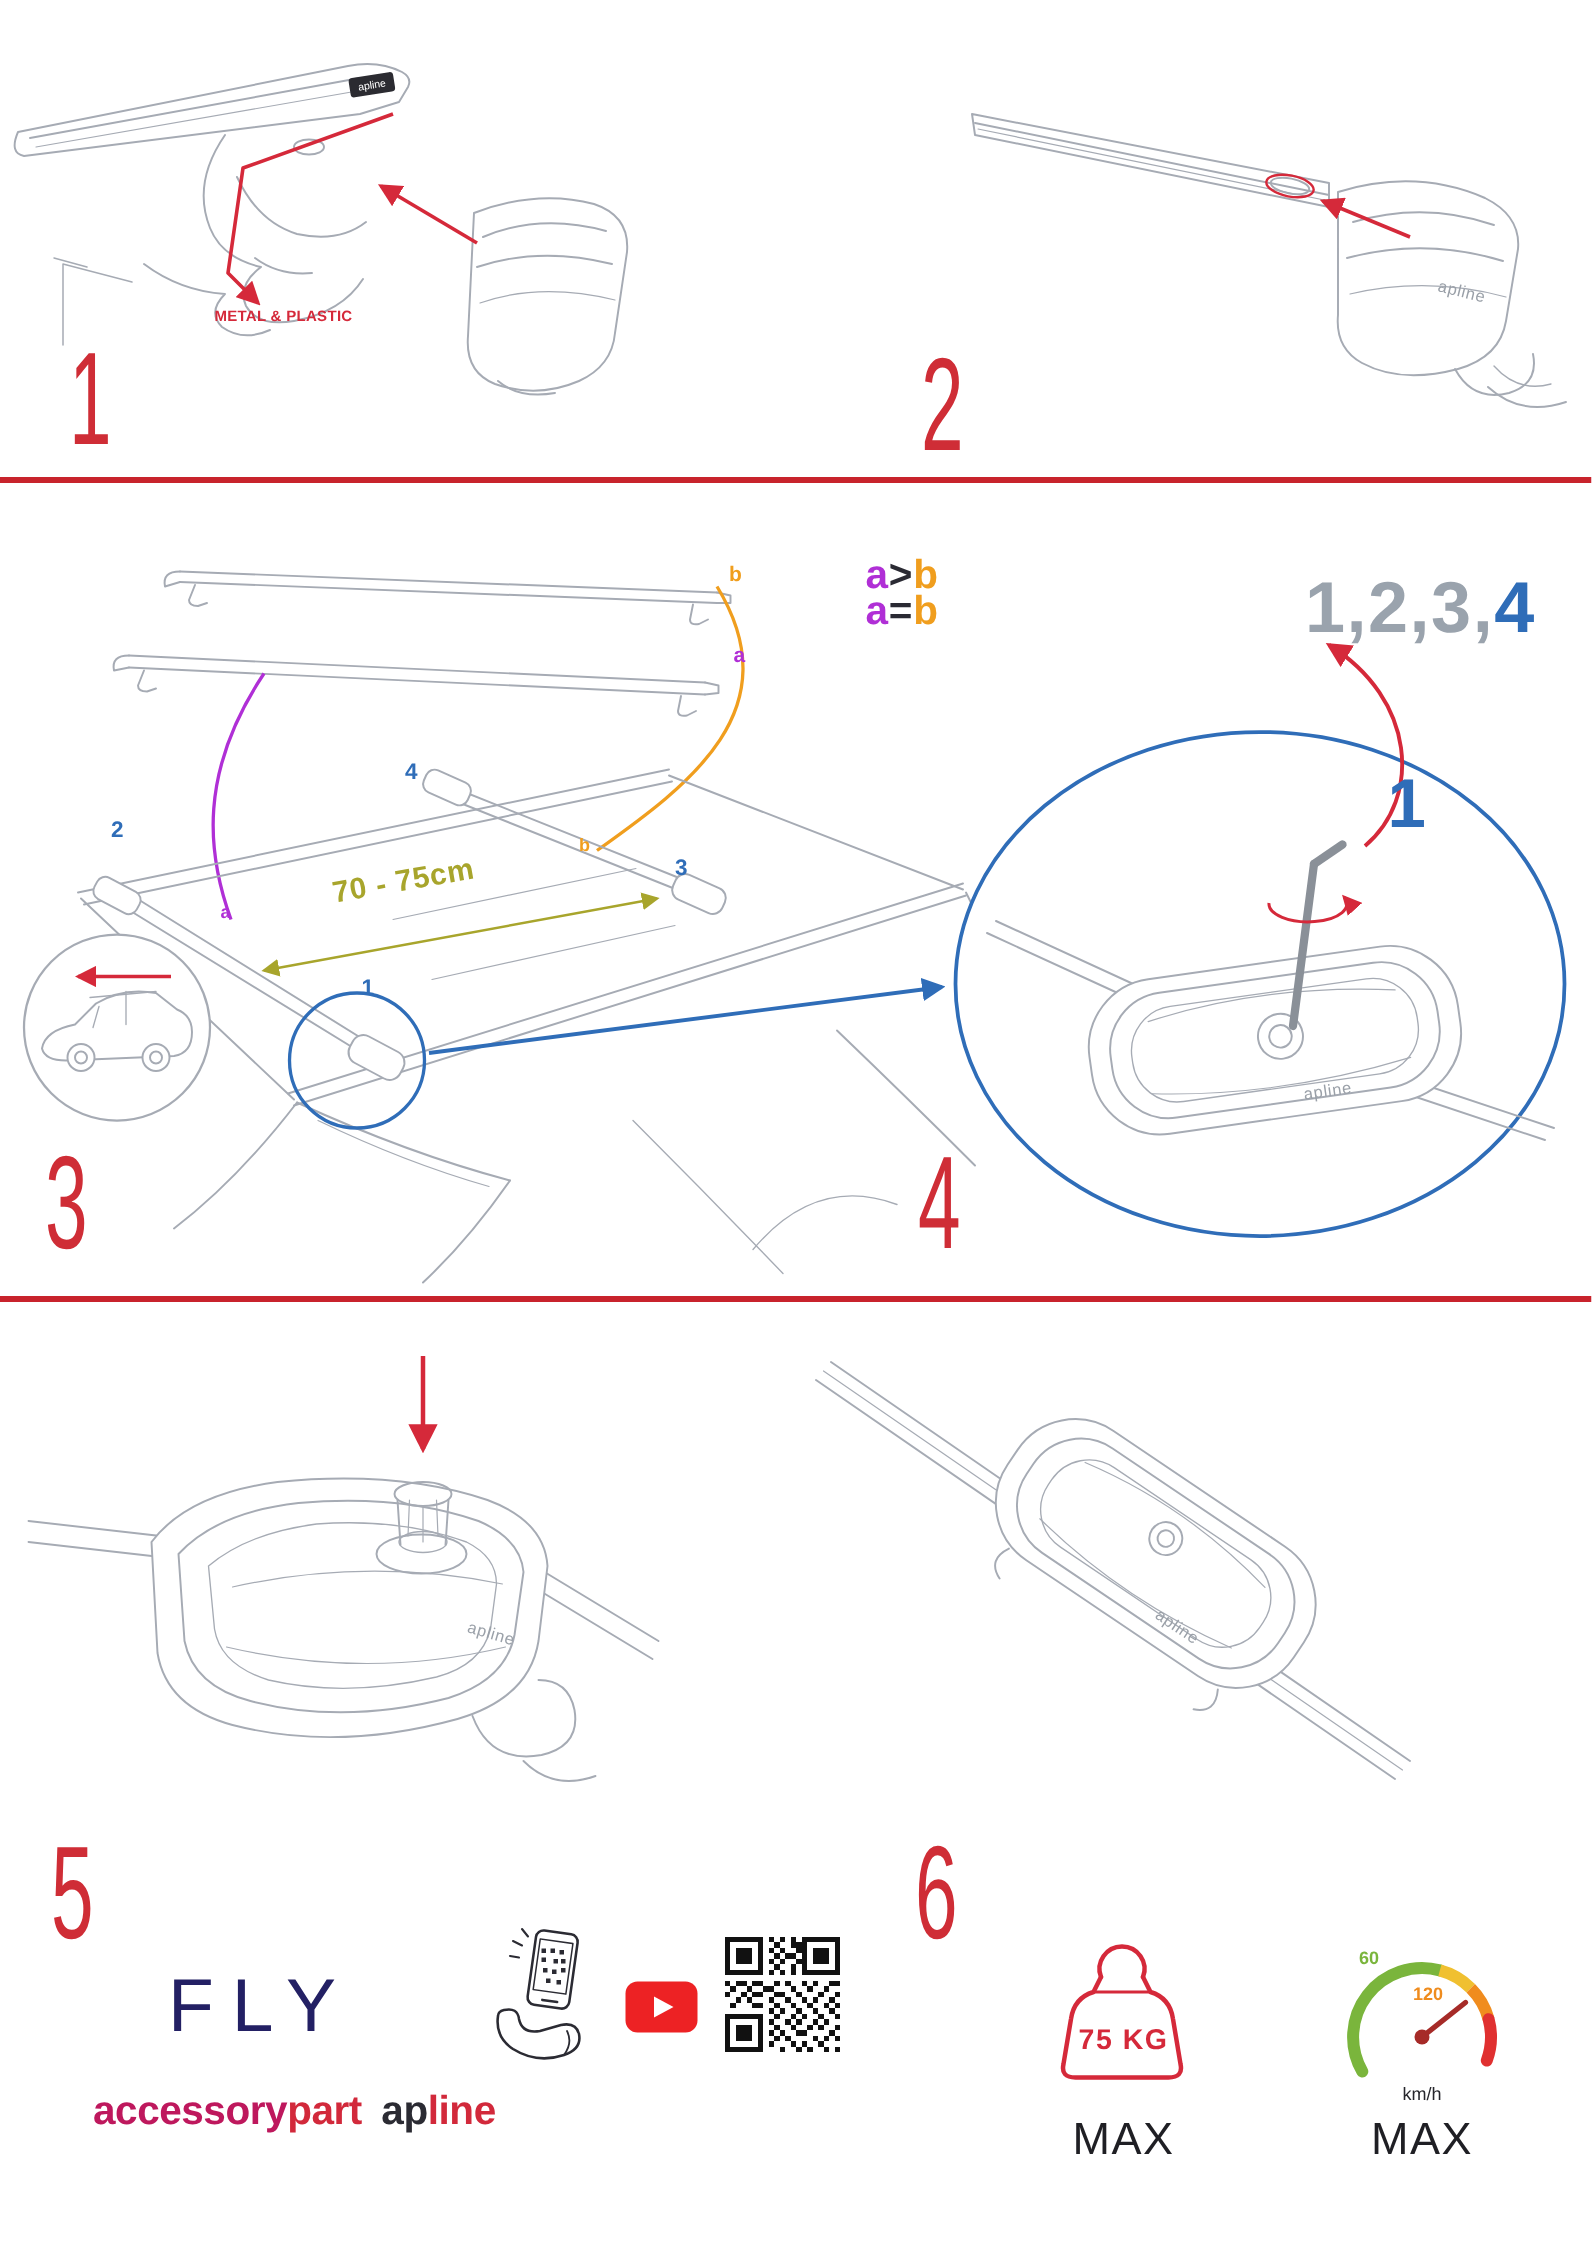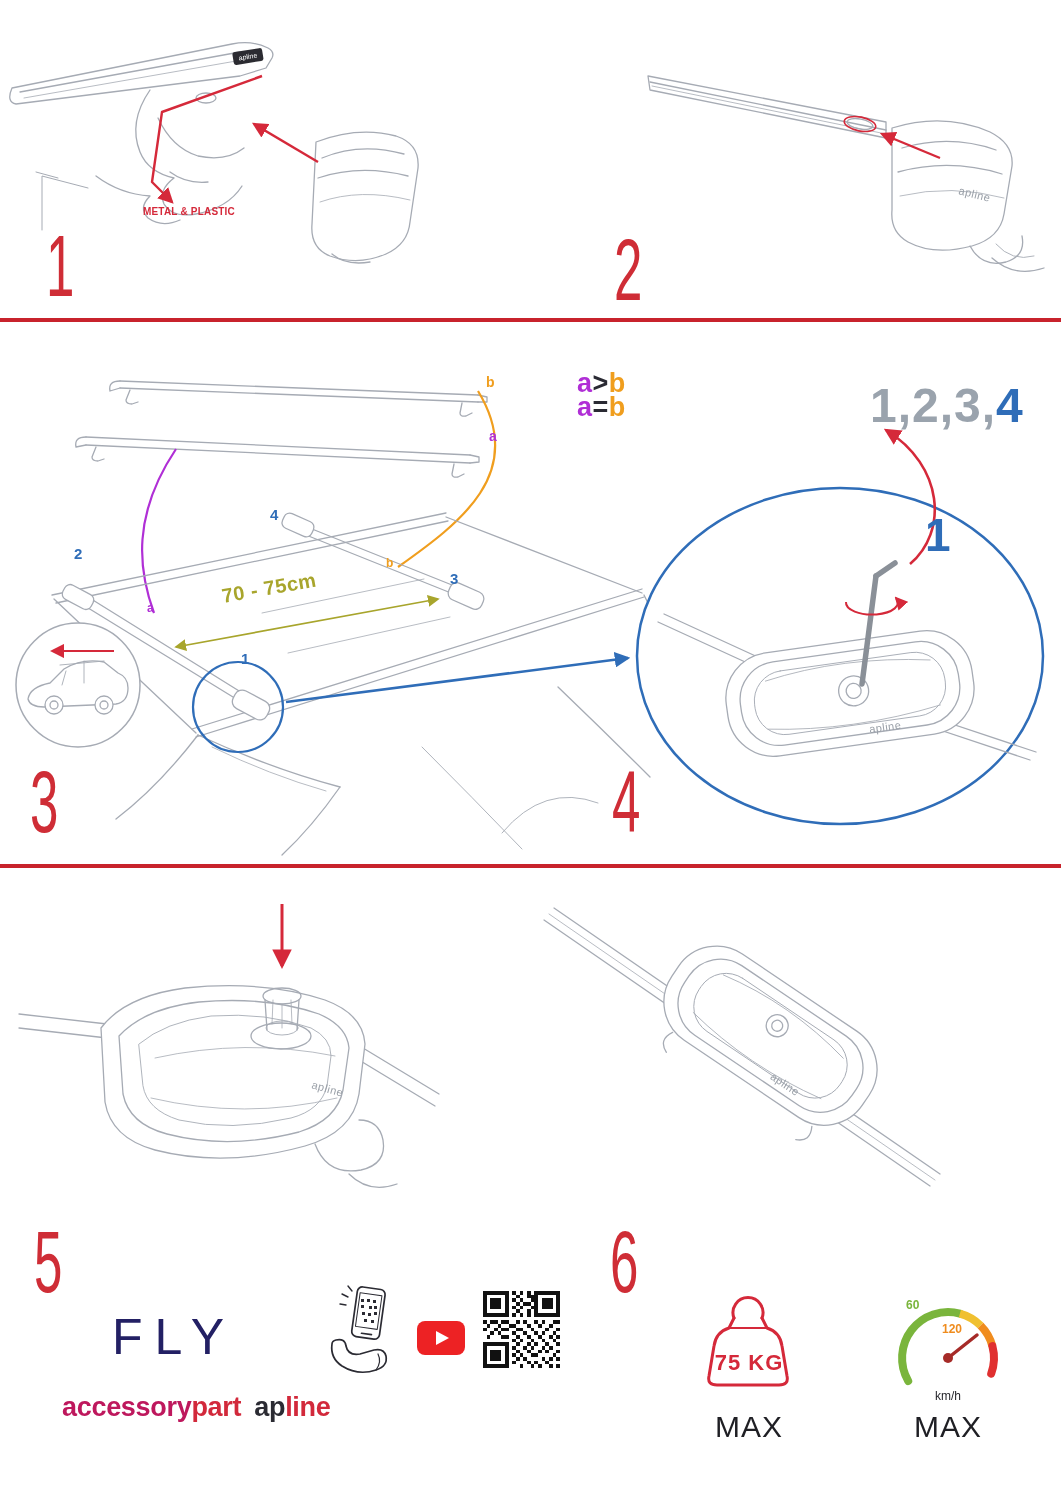--- a/index.html
+++ b/index.html
@@ -19,21 +19,21 @@
   .pos{color:#2f6db8;font-weight:bold;font-size:15px}
   .pos-sm-a{color:#b02fd6;font-size:12px;font-weight:bold}
   .pos-sm-b{color:#f09e1e;font-size:12px;font-weight:bold}
   .dist{color:#a8a52c;font-size:20px;font-weight:bold;transform:rotate(-10deg);transform-origin:left center;letter-spacing:.5px}
   .seq{font-size:48px;font-weight:bold;letter-spacing:1px}
   .seq-gray{color:#9aa3ad}.seq-blue{color:#2f6db8}
   .callout1{color:#2f6db8;font-size:46px;font-weight:bold}
   .fly{color:#232064;font-size:50px;letter-spacing:12px;font-weight:500}
   .brandline{font-size:27px;font-weight:600;letter-spacing:-.3px}
   .b-navy{color:#be185d}.b-red{color:#d2293b}.b-dark{color:#2b2b33}
-  .kg{color:#d5293a;font-weight:bold;font-size:22px;text-align:center;letter-spacing:1px}
+  .kg{color:#d5293a;font-weight:bold;font-size:19px;text-align:center;letter-spacing:1px}
   .max{font-size:30px;color:#1f1f24;font-weight:500;letter-spacing:1px;text-align:center}
   .sp60{color:#7ab53c;font-size:12px;font-weight:bold}
   .sp120{color:#ef8c1e;font-size:12px;font-weight:bold}
   .kmh{font-size:12px;color:#26262c;text-align:center}
 </style>
 </head>
 <body>
 
 <div id="page">
 

